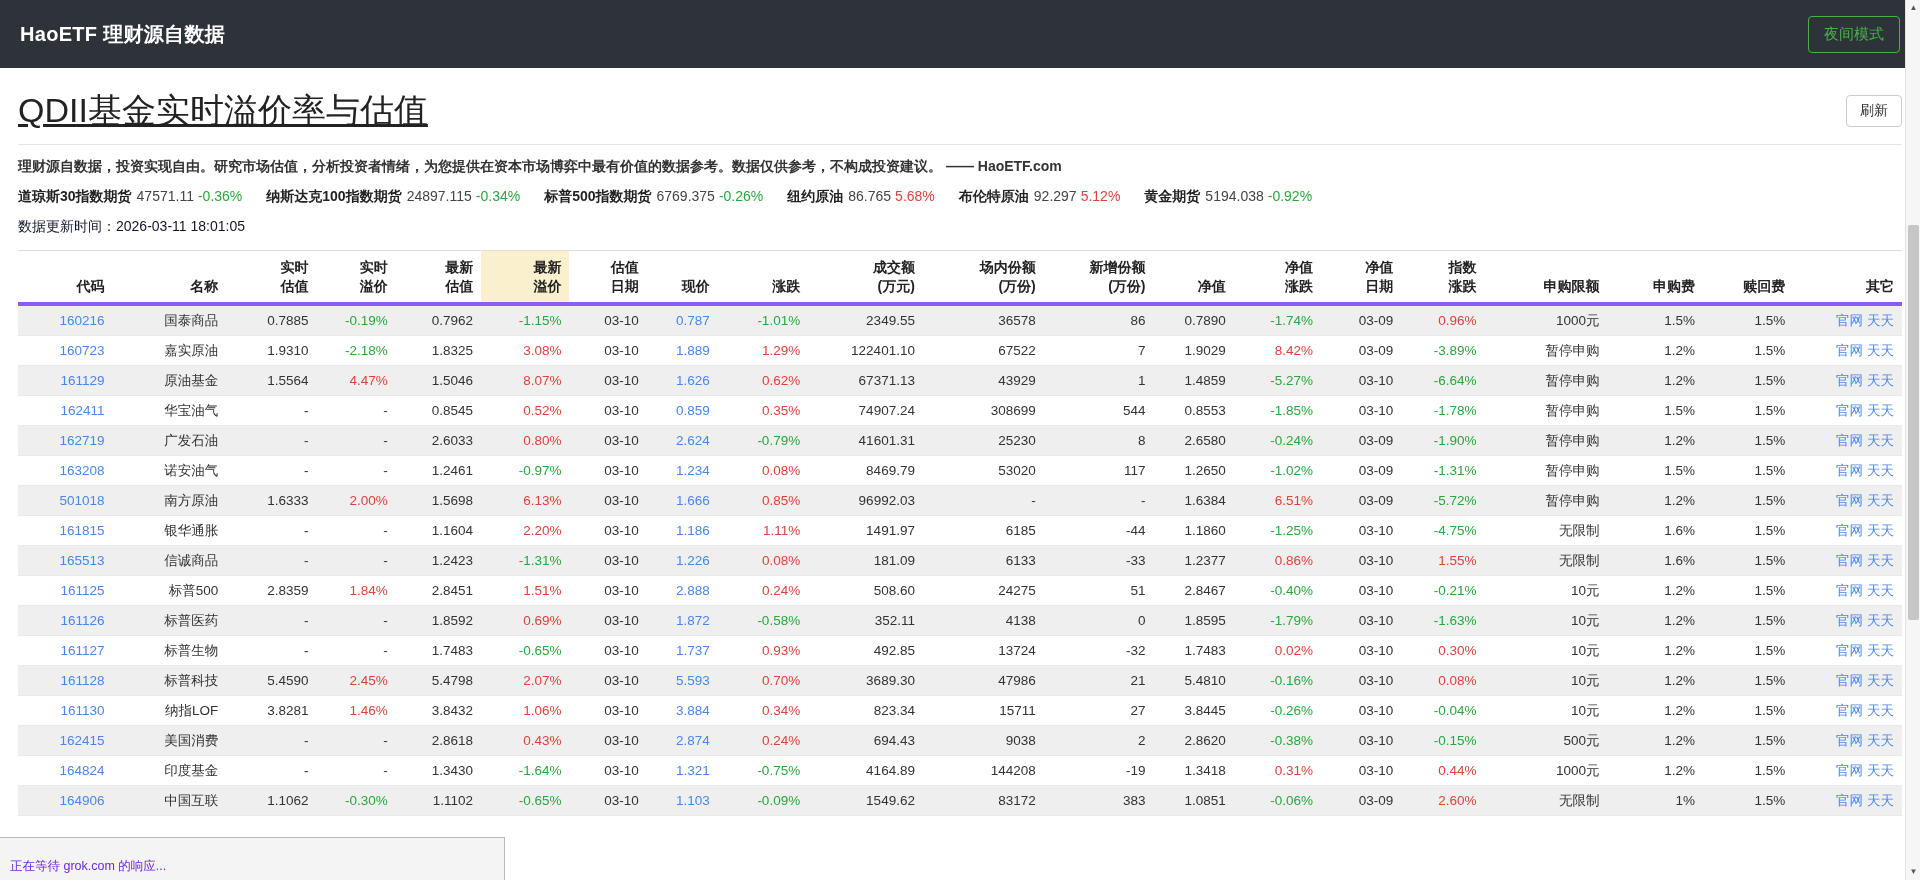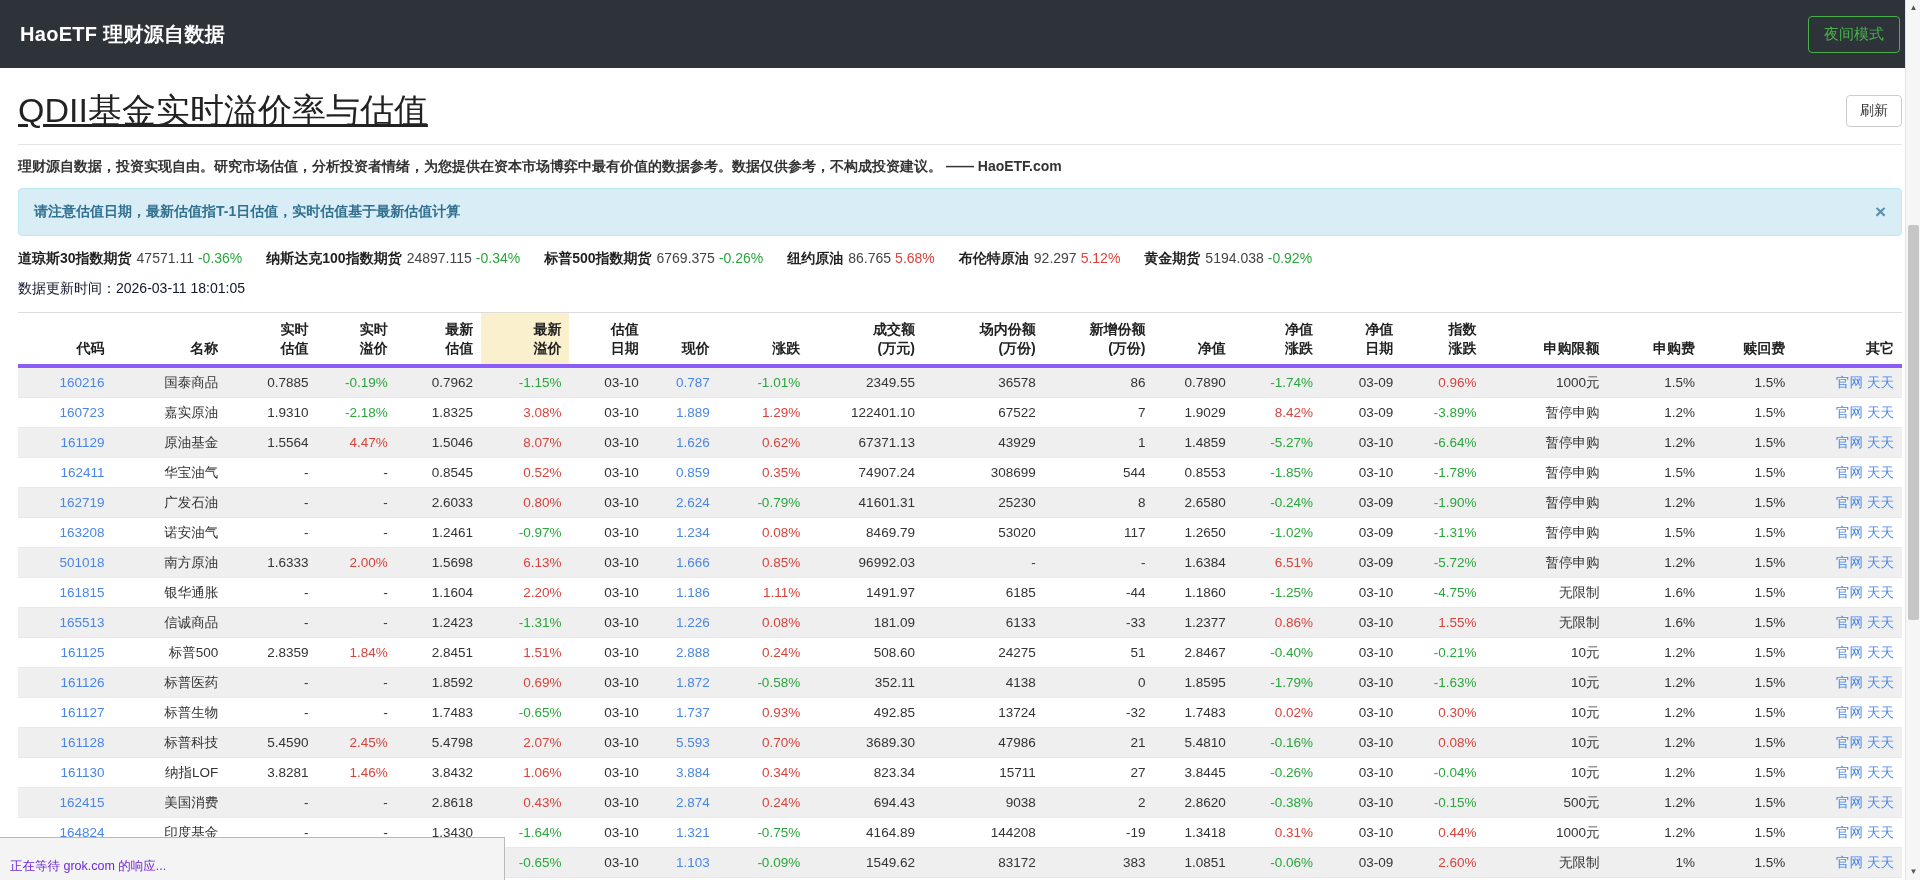--- a/index.html
+++ b/index.html
@@ -70,24 +70,20 @@
 
 <div class="container">
 
   <div class="page-header">
     <h1 class="page-title">QDII基金实时溢价率与估值</h1>
     <button class="refresh-btn">刷新</button>
   </div>
 
   <p class="subtitle">理财源自数据，投资实现自由。研究市场估值，分析投资者情绪，为您提供在资本市场博弈中最有价值的数据参考。数据仅供参考，不构成投资建议。 —— HaoETF.com</p>
 
-  <div class="alert">
-    <span>请注意估值日期，最新估值指T-1日估值，实时估值基于最新估值计算</span>
-    <span class="alert-close">×</span>
-  </div>
 
   <div class="futures" id="futures-bar"><span class="f-item"><span class="f-name">道琼斯30指数期货</span><span class="f-val">47571.11</span><span class="down">-0.36%</span></span><span class="f-item"><span class="f-name">纳斯达克100指数期货</span><span class="f-val">24897.115</span><span class="down">-0.34%</span></span><span class="f-item"><span class="f-name">标普500指数期货</span><span class="f-val">6769.375</span><span class="down">-0.26%</span></span><span class="f-item"><span class="f-name">纽约原油</span><span class="f-val">86.765</span><span class="up">5.68%</span></span><span class="f-item"><span class="f-name">布伦特原油</span><span class="f-val">92.297</span><span class="up">5.12%</span></span><span class="f-item"><span class="f-name">黄金期货</span><span class="f-val">5194.038</span><span class="down">-0.92%</span></span></div>
 
   <div class="update-time">数据更新时间：2026-03-11 18:01:05</div>
 
   <table>
     <colgroup id="table-cols">
         <col style="width: 93px;">
         <col style="width: 112px;">
         <col style="width: 89px;">

